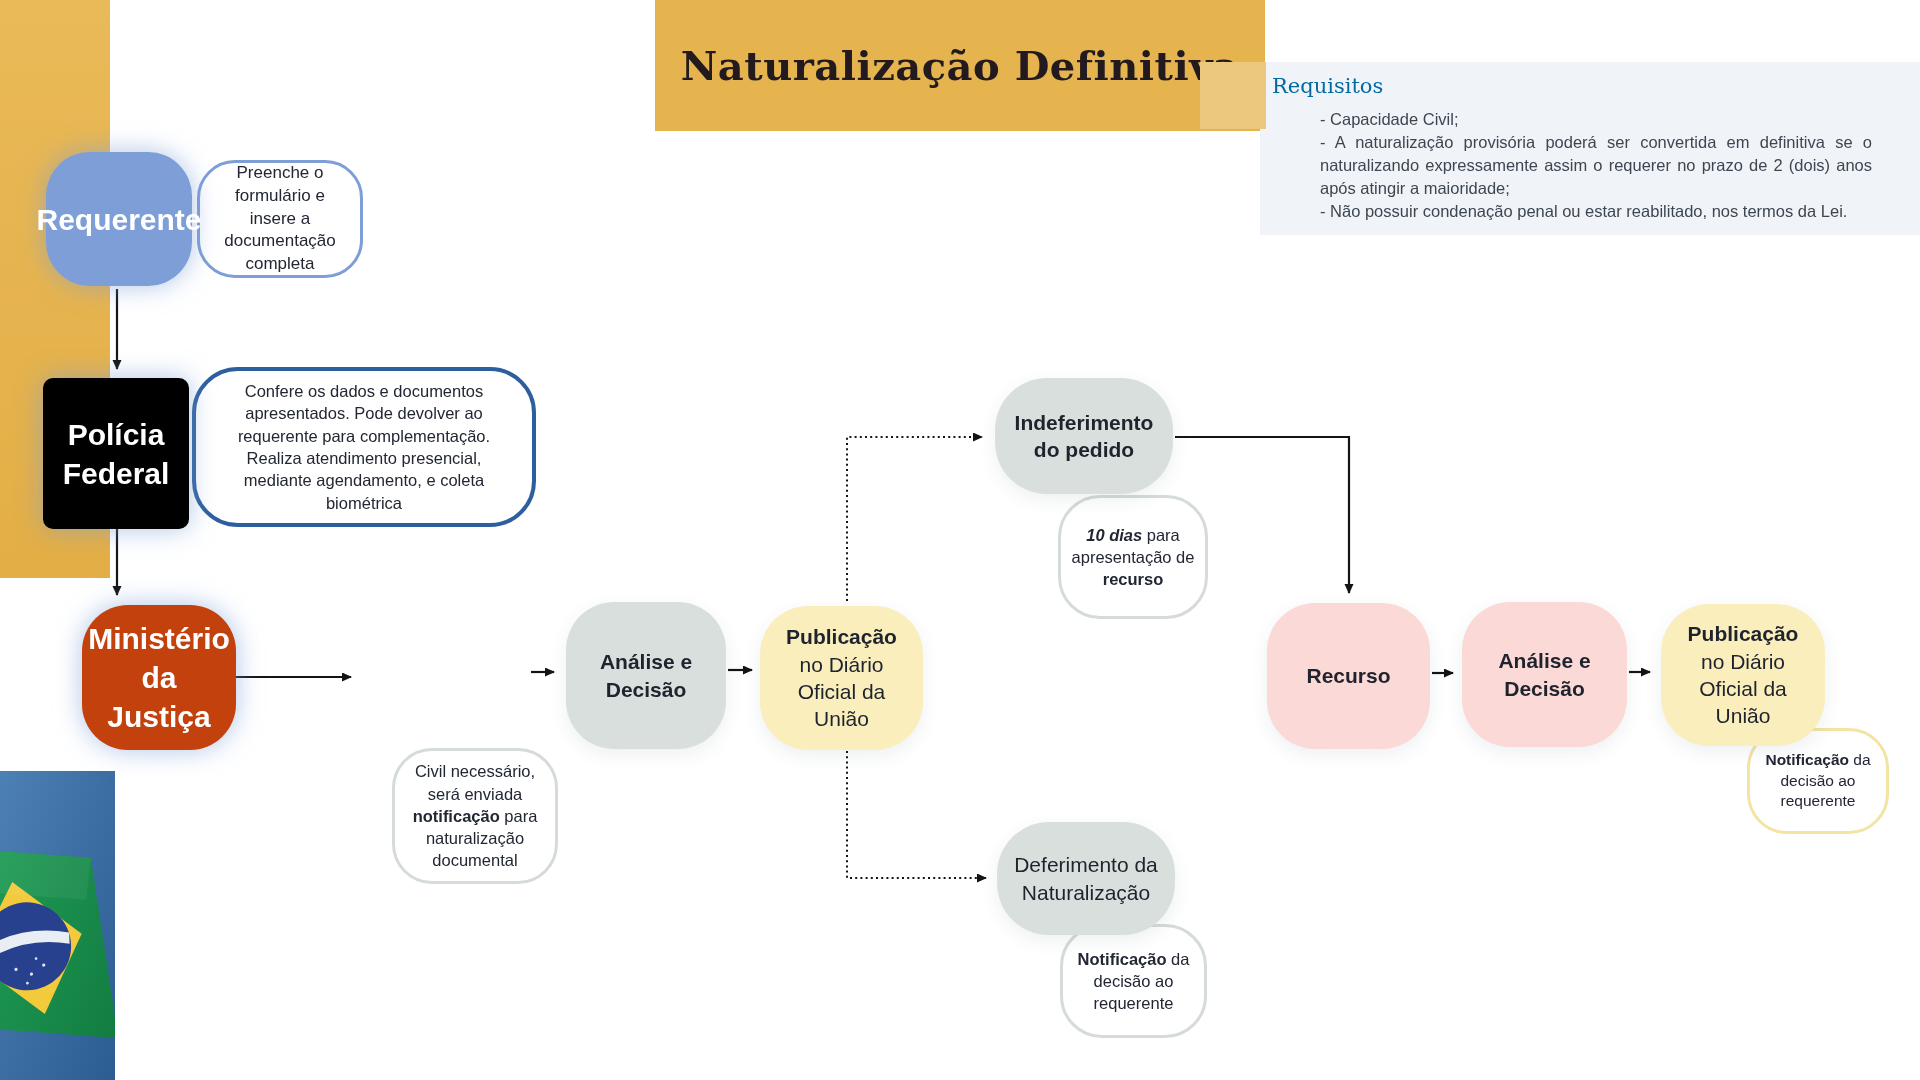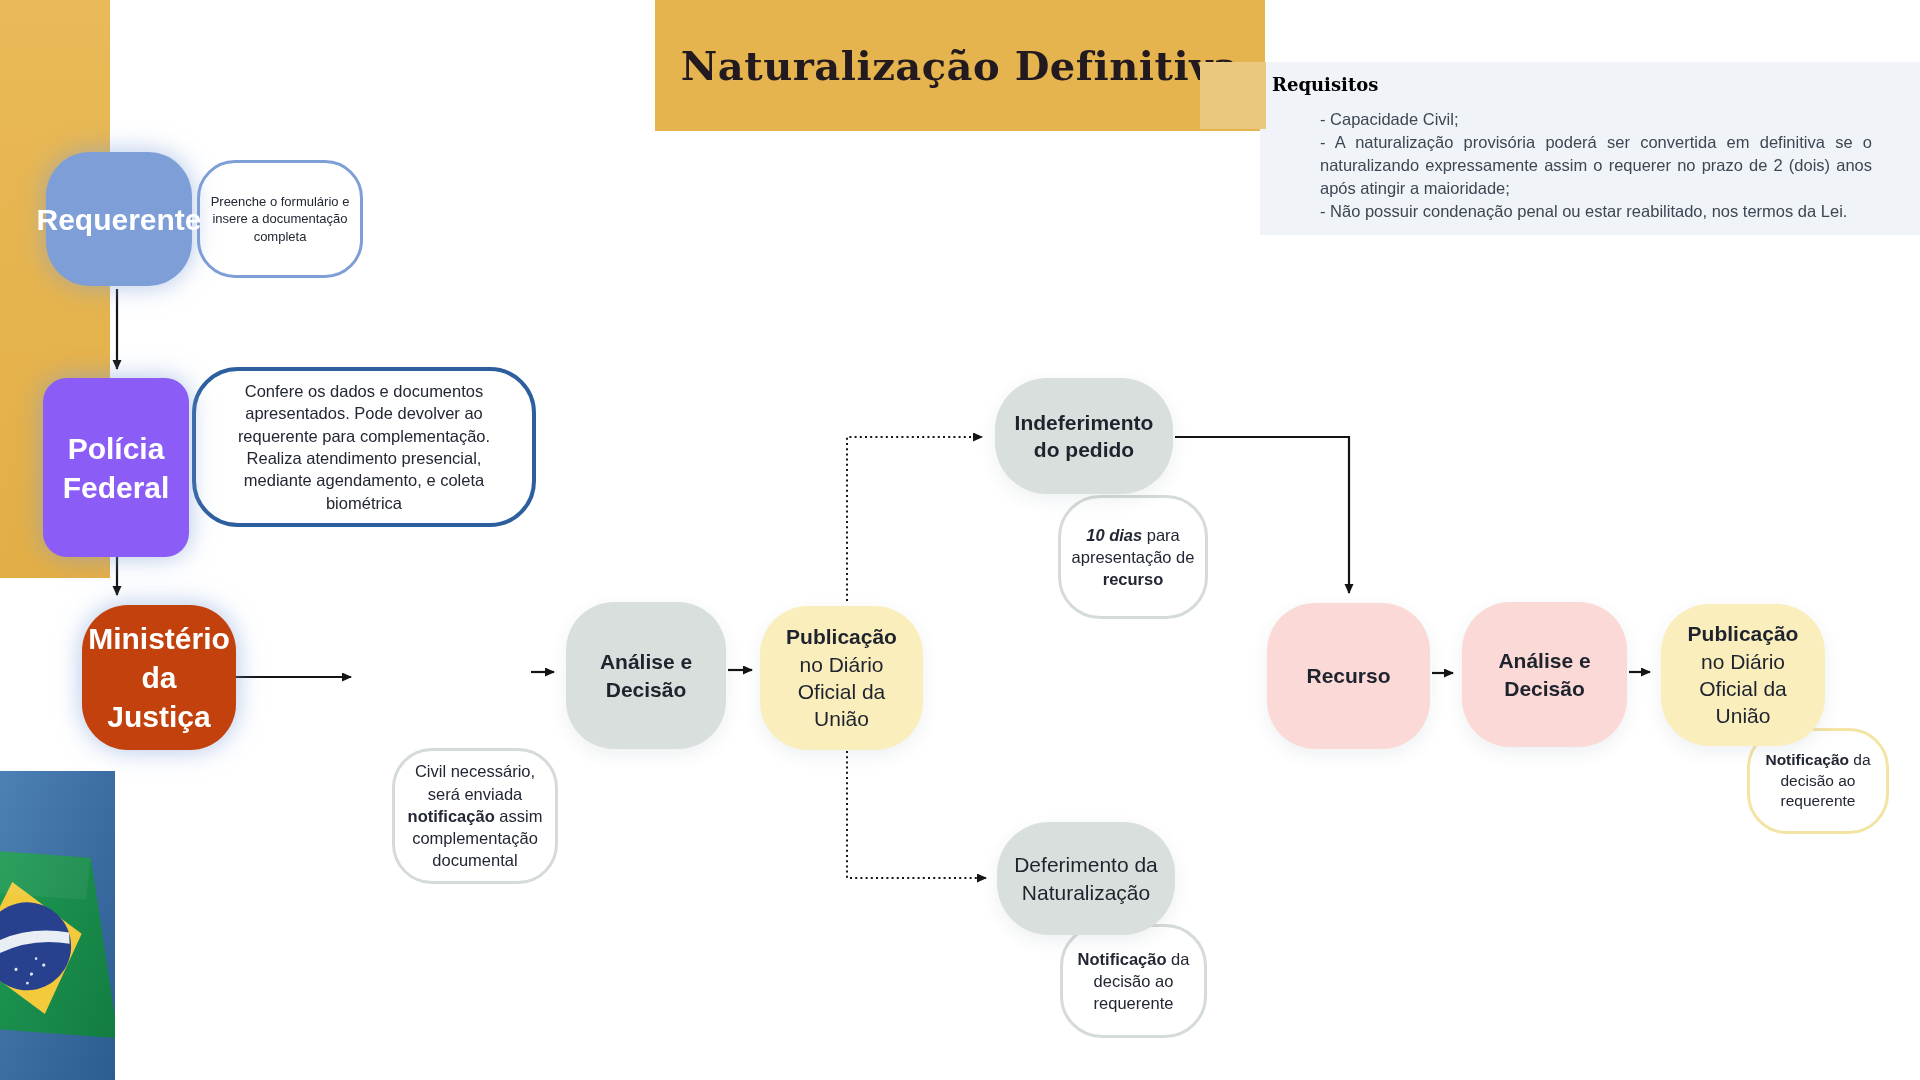--- a/index.html
+++ b/index.html
@@ -9,21 +9,21 @@
   }
   .abs{position:absolute;}
   
   #gold-bar{left:0;top:0;width:110px;height:578px;background:linear-gradient(180deg,#e9ba58,#e3ae45);z-index:0;}
   
   #title-banner{left:655px;top:0;width:610px;height:131px;background:#e5b44e;z-index:1;
     display:flex;align-items:center;justify-content:center;}
   #title-banner .t{font-family:"DejaVu Serif",serif;font-weight:bold;font-size:40px;color:#221a1e;letter-spacing:.5px;}
   
   #req-panel{left:1260px;top:62px;width:660px;height:173px;background:#f0f4f9;z-index:1;color:#20252e;}
-  #req-heading{position:absolute;left:12px;top:12px;font-family:"DejaVu Serif",serif;font-weight:bold;font-size:18px;color:#000000;}
+  #req-heading{position:absolute;left:12px;top:12px;font-family:"DejaVu Serif",serif;font-weight:normal;font-size:21px;color:#0369a1;}
   #req-list{position:absolute;left:60px;right:48px;top:46px;font-size:16.5px;line-height:23px;color:#3d4651;}
   #req-list .item{text-align:justify;}
   #gold-square{left:1200px;top:62px;width:66px;height:67px;background:#ecc87e;z-index:2;}
   
   #connectors{left:0;top:0;width:1920px;height:1080px;z-index:3;pointer-events:none;}
   
   .node{position:absolute;z-index:5;display:flex;align-items:center;justify-content:center;
     text-align:center;color:#1e232e;border-radius:48px;line-height:1.3;padding:6px 8px;box-sizing:border-box;
     box-shadow:0 6px 18px rgba(40,60,90,.08);}
   .node.blue{color:#ffffff;font-weight:bold;font-size:30px;box-shadow:0 0 26px rgba(125,158,214,.6);}
@@ -73,49 +73,49 @@
       <path d="M1175 437 L1349 437 L1349 593" marker-end="url(#ah)"></path>
       <path d="M1432 673 L1453 673" marker-end="url(#ah)"></path>
       <path d="M1629 672 L1650 672" marker-end="url(#ah)"></path>
     </g>
     <g stroke="#141414" stroke-width="2" fill="none" stroke-dasharray="2 3.2">
       <path d="M847 601 L847 437 L982 437" marker-end="url(#ah)"></path>
       <path d="M847 751 L847 878 L986 878" marker-end="url(#ah)"></path>
     </g>
   </svg>
 
-  <div class="note" style="left:197px;top:160px;width:166px;height:118px;border:3px solid #7d9ed6;border-radius:38px;font-size:13px;">
+  <div class="note" style="left:197px;top:160px;width:166px;height:118px;border:3px solid #7d9ed6;border-radius:38px;font-size:17px;">
     <span>Preenche o formulário e insere a documentação completa</span>
   </div>
 
   <div class="note" style="left:192px;top:367px;width:344px;height:160px;border:4px solid #2d5f9f;border-radius:46px;padding:8px 16px;">
     <span>Confere os dados e documentos apresentados. Pode devolver ao requerente para complementação. Realiza atendimento presencial, mediante agendamento, e coleta biométrica</span>
   </div>
 
   <div class="note" style="left:392px;top:748px;width:166px;height:136px;border:3px solid #d5dbd8;">
-    <span><span>Civil necessário, será enviada </span><span class="b">notificação</span><span> assim complementação documental</span></span>
+    <span><span>Civil necessário, será enviada </span><span class="b">notificação</span><span> para naturalização documental</span></span>
   </div>
 
   <div class="note" style="left:1058px;top:495px;width:150px;height:124px;border:3px solid #d5dbd8;border-radius:42px;">
     <span><span class="bi">10 dias</span><span> para apresentação de </span><span class="b">recurso</span></span>
   </div>
 
   <div class="note" style="left:1060px;top:924px;width:147px;height:114px;border:3px solid #d5dbd8;border-radius:42px;">
     <span><span class="b">Notificação</span><span> da decisão ao requerente</span></span>
   </div>
 
   <div class="note" style="left:1747px;top:728px;width:142px;height:106px;border:3px solid #f3e4a4;font-size:15.5px;">
     <span><span class="b">Notificação</span><span> da decisão ao requerente</span></span>
   </div>
 
   <div class="node blue" style="left:46px;top:152px;width:146px;height:134px;background:#7d9ed6;border-radius:44px;">
     <span>Requerente</span>
   </div>
 
-  <div class="node blue" style="left:43px;top:378px;width:146px;height:179px;background:#8b5cf6;border-radius:24px;">
+  <div class="node blue" style="left:43px;top:378px;width:146px;height:151px;background:#000000;border-radius:10px;">
     <span>
         <span class="line">Polícia</span>
         <span class="line">Federal</span>
       </span>
   </div>
 
   <div class="node blue" style="left:42px;top:605px;width:154px;height:145px;background:#c2410c;border-radius:46px;margin-left:40px;">
     <span>
         <span class="line">Ministério</span>
         <span class="line">da Justiça</span>

